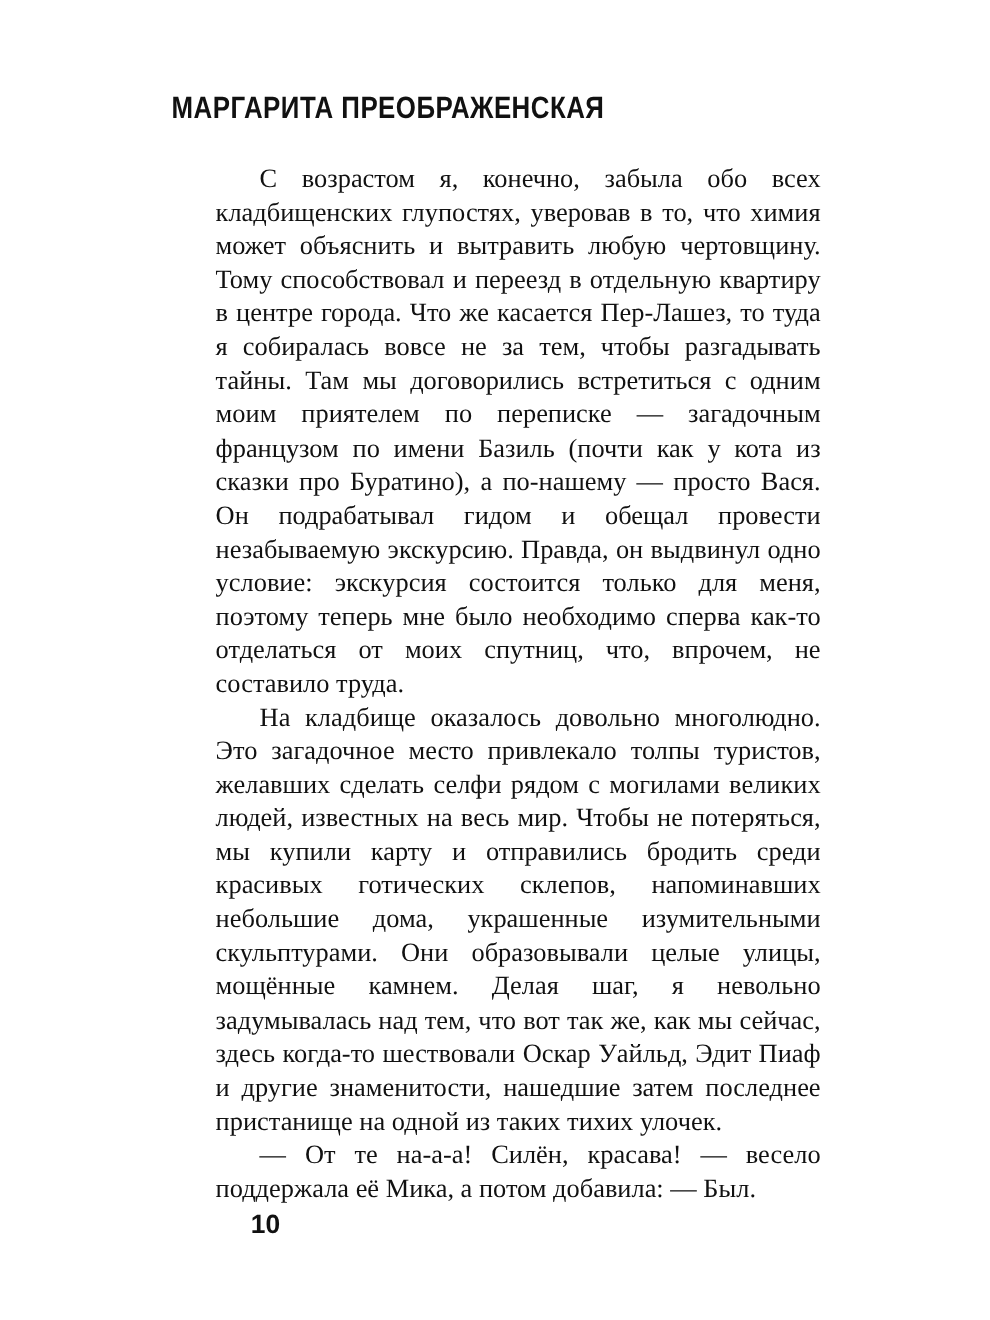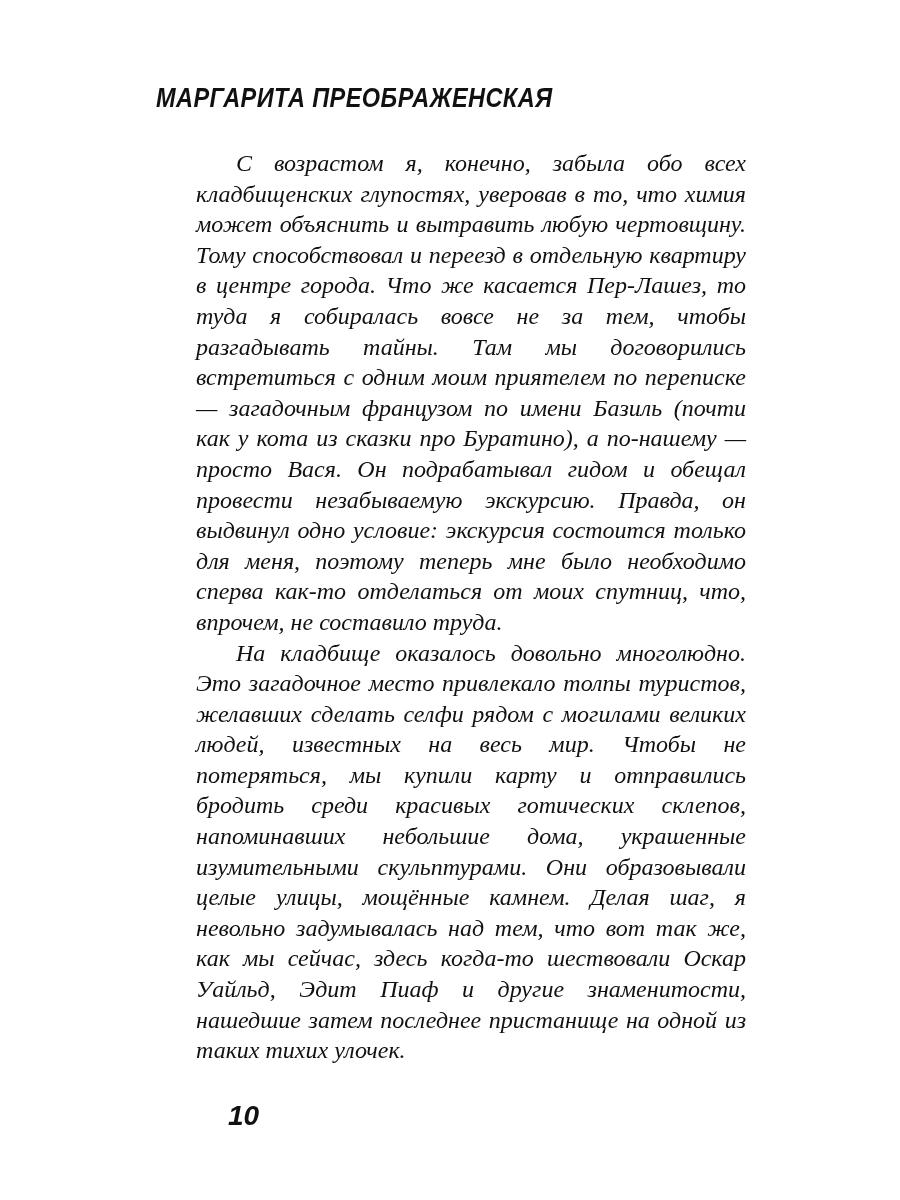--- a/index.html
+++ b/index.html
@@ -7,21 +7,20 @@
     padding: 0;
     background: #ffffff;
   }
   .page {
     position: relative;
     width: 802px;
     height: 1200px;
     background: #ffffff;
     overflow: hidden;
     color: #111111;
-    font-style: italic;
   }
   .text-block {
     position: absolute;
     left: 156px;
     top: 82px;
     width: 590px;
   }
   .author-header {
     font-family: "Liberation Sans", sans-serif;
     font-weight: 700;
@@ -46,30 +45,31 @@
     text-indent: 40px;
     hyphens: auto;
     -webkit-hyphens: auto;
   }
   .page-number {
     position: absolute;
     left: 228px;
     top: 1100px;
     font-family: "Liberation Sans", sans-serif;
     font-weight: 700;
-    font-size: 28px;
+    font-size: 24px;
     color: #111111;
     text-align: right;
   }
 </style>
 </head>
 <body>
 
 <div class="page">
   <div class="text-block">
     <h1 class="author-header">МАРГАРИТА ПРЕОБРАЖЕНСКАЯ</h1>
     <div class="body-text" lang="ru">
       <p>С возрастом я, конечно, забыла обо всех кладбищенских глупостях, уверовав в то, что химия может объяснить и вытравить любую чертовщину. Тому способствовал и переезд в отдельную квартиру в центре города. Что же касается Пер-Лашез, то туда я собиралась вовсе не за тем, чтобы разгадывать тайны. Там мы договорились встретиться с одним моим приятелем по переписке — загадочным французом по имени Базиль (почти как у кота из сказки про Буратино), а по-нашему — просто Вася. Он подрабатывал гидом и обещал провести незабываемую экскурсию. Правда, он выдвинул одно условие: экскурсия состоится только для меня, поэтому теперь мне было необходимо сперва как-то отделаться от моих спутниц, что, впрочем, не составило труда.</p>
       <p>На кладбище оказалось довольно многолюдно. Это загадочное место привлекало толпы туристов, желавших сделать селфи рядом с могилами великих людей, известных на весь мир. Чтобы не потеряться, мы купили карту и отправились бродить среди красивых готических склепов, напоминавших небольшие дома, украшенные изумительными скульптурами. Они образовывали целые улицы, мощённые камнем. Делая шаг, я невольно задумывалась над тем, что вот так же, как мы сейчас, здесь когда-то шествовали Оскар Уайльд, Эдит Пиаф и другие знаменитости, нашедшие затем последнее пристанище на одной из таких тихих улочек.</p>
+      <p>— От те на-а-а! Силён, красава! — весело поддержала её Мика, а потом добавила: — Был.</p>
     </div>
   </div>
   <div class="page-number">10</div>
 </div>
 
 </body></html>

